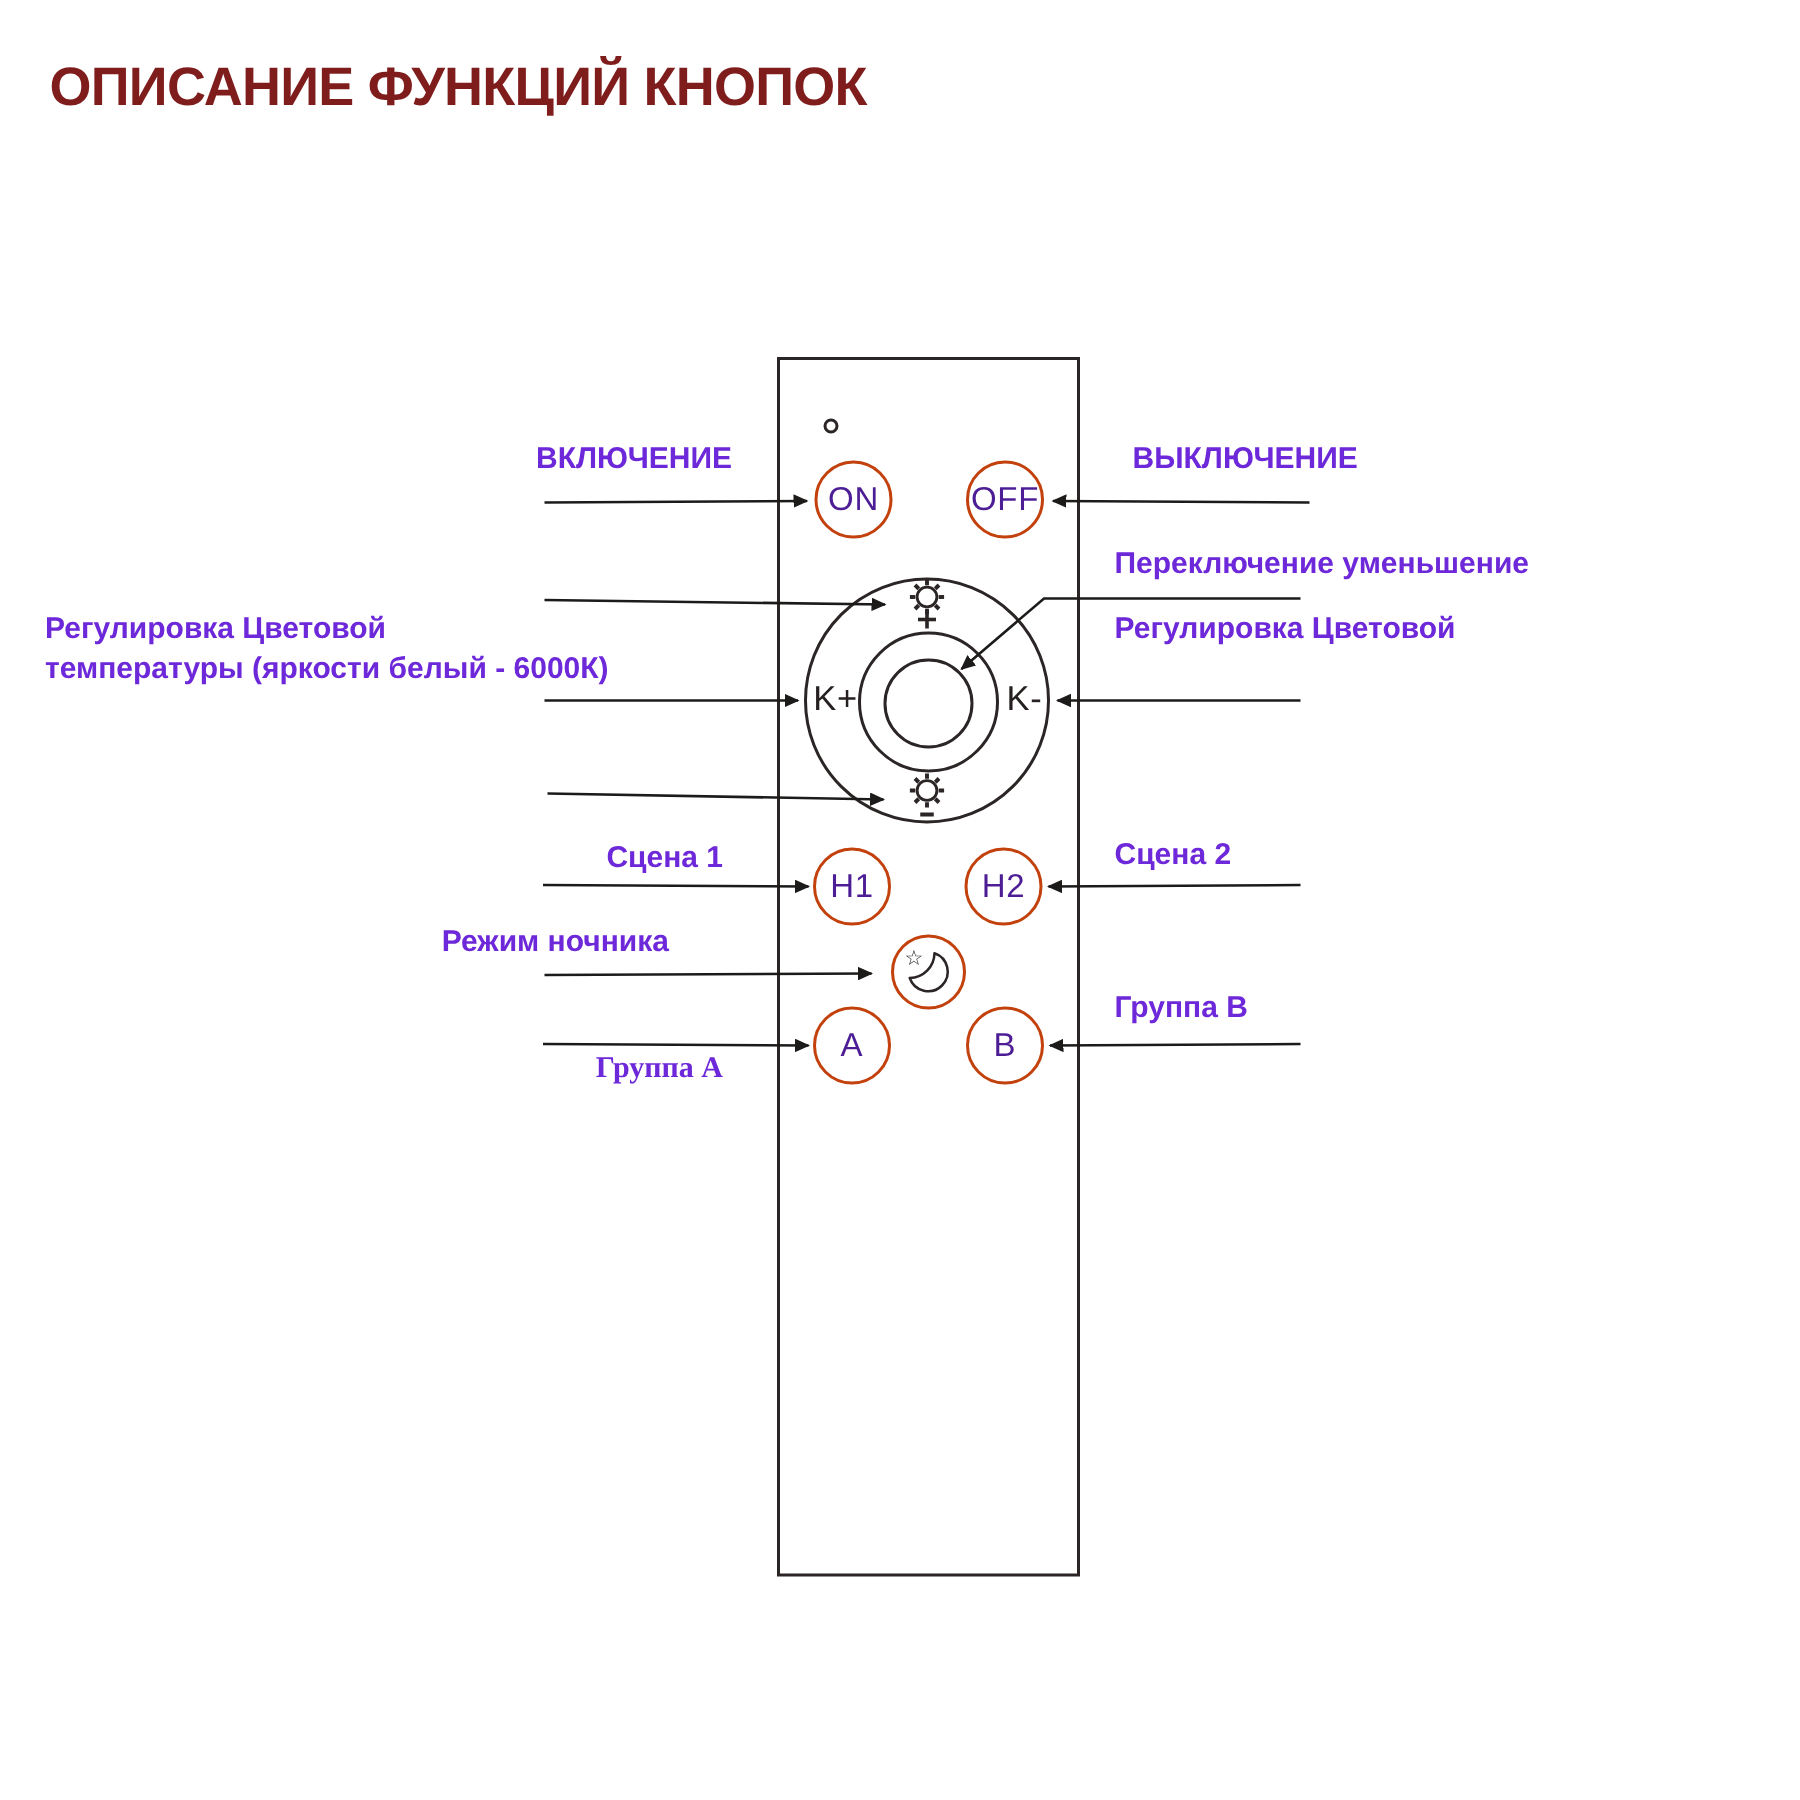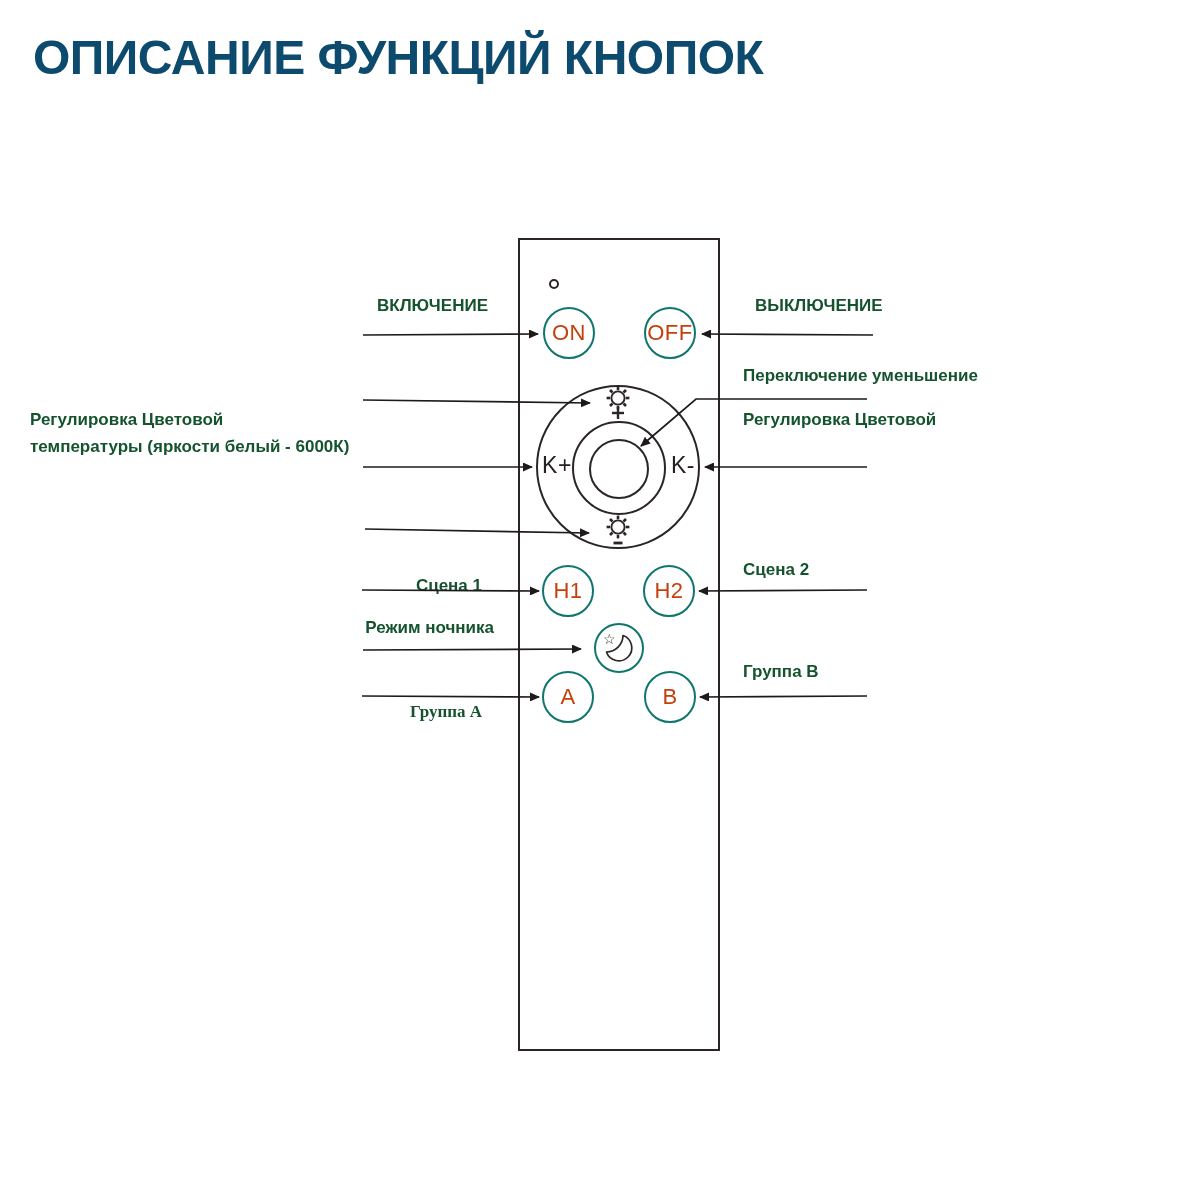--- a/index.html
+++ b/index.html
@@ -1,40 +1,40 @@
 <!DOCTYPE html>
 <html><head>
 <meta charset="utf-8">
 <style>
   html,body{margin:0;padding:0;background:#fff;}
   .canvas{
     position:relative;width:1200px;height:1200px;background:#ffffff;overflow:hidden;
     font-family:"Liberation Sans","DejaVu Sans",sans-serif;color:#151515;
   }
   .title{
-    position:absolute;left:33px;top:34px;font-size:48px;font-weight:bold;
-    line-height:47px;color:#0c4a6e;letter-spacing:-0.5px;white-space:nowrap;
+    position:absolute;left:33px;top:34px;font-size:36px;font-weight:bold;
+    line-height:47px;color:#7f1d1d;letter-spacing:-0.5px;white-space:nowrap;
   }
   .label{
-    position:absolute;font-size:17px;font-weight:bold;color:#14532d;white-space:nowrap;
+    position:absolute;font-size:20px;font-weight:bold;color:#6d28d9;white-space:nowrap;
     line-height:24px;
   }
   .label.multiline{line-height:27px;}
   .remote-body{
     position:absolute;left:518px;top:238px;width:202px;height:813px;
     border:2px solid #2b2525;background:#fff;box-sizing:border-box;
   }
   .led{
     position:absolute;left:549px;top:279px;width:10px;height:10px;border-radius:50%;
     border:2px solid #2b2525;background:#fff;box-sizing:border-box;z-index:3;
   }
   .btn{
-    position:absolute;border-radius:50%;border:2px solid #0f766e;background:#fff;
+    position:absolute;border-radius:50%;border:2px solid #c2410c;background:#fff;
     box-sizing:border-box;display:flex;align-items:center;justify-content:center;
-    font-size:22px;font-weight:400;color:#c2410c;z-index:3;letter-spacing:0.5px;
+    font-size:22px;font-weight:400;color:#4c1d95;z-index:3;letter-spacing:0.5px;
   }
   .circle{
     position:absolute;border-radius:50%;border:2px solid #2b2525;background:transparent;
     box-sizing:border-box;z-index:2;
   }
   .dial-mark{
     position:absolute;font-size:23px;font-weight:400;color:#262020;z-index:3;
     text-align:center;letter-spacing:0.5px;
   }
   .icon-svg{position:absolute;z-index:4;}
@@ -111,22 +111,22 @@
   </div>
 
   <div class="btn" style="left:542px;top:671px;width:52px;height:52px;">A</div>
   <div class="btn" style="left:644px;top:671px;width:52px;height:52px;">B</div>
 
   <div class="label" style="right:712px;top:294px;">ВКЛЮЧЕНИЕ</div>
   <div class="label multiline" style="left:30px;top:406px;">
     <div>Регулировка Цветовой</div>
     <div>температуры (яркости белый - 6000К)</div>
   </div>
-  <div class="label" style="right:718px;top:574px;">Сцена 1</div>
-  <div class="label" style="right:706px;top:616px;">Режим ночника</div>
+  <div class="label" style="right:718px;top:560px;">Сцена 1</div>
+  <div class="label" style="right:754px;top:616px;">Режим ночника</div>
   <div class="label" style="right:718px;top:700px;font-family:Liberation Serif, serif;">Группа A</div>
 
   <div class="label" style="left:743px;top:294px;margin-left:12px;">ВЫКЛЮЧЕНИЕ</div>
   <div class="label" style="left:743px;top:364px;">Переключение уменьшение</div>
   <div class="label multiline" style="left:743px;top:406px;">
     <div>Регулировка Цветовой</div>
   </div>
   <div class="label" style="left:743px;top:558px;">Сцена 2</div>
   <div class="label" style="left:743px;top:660px;">Группа B</div>
 

